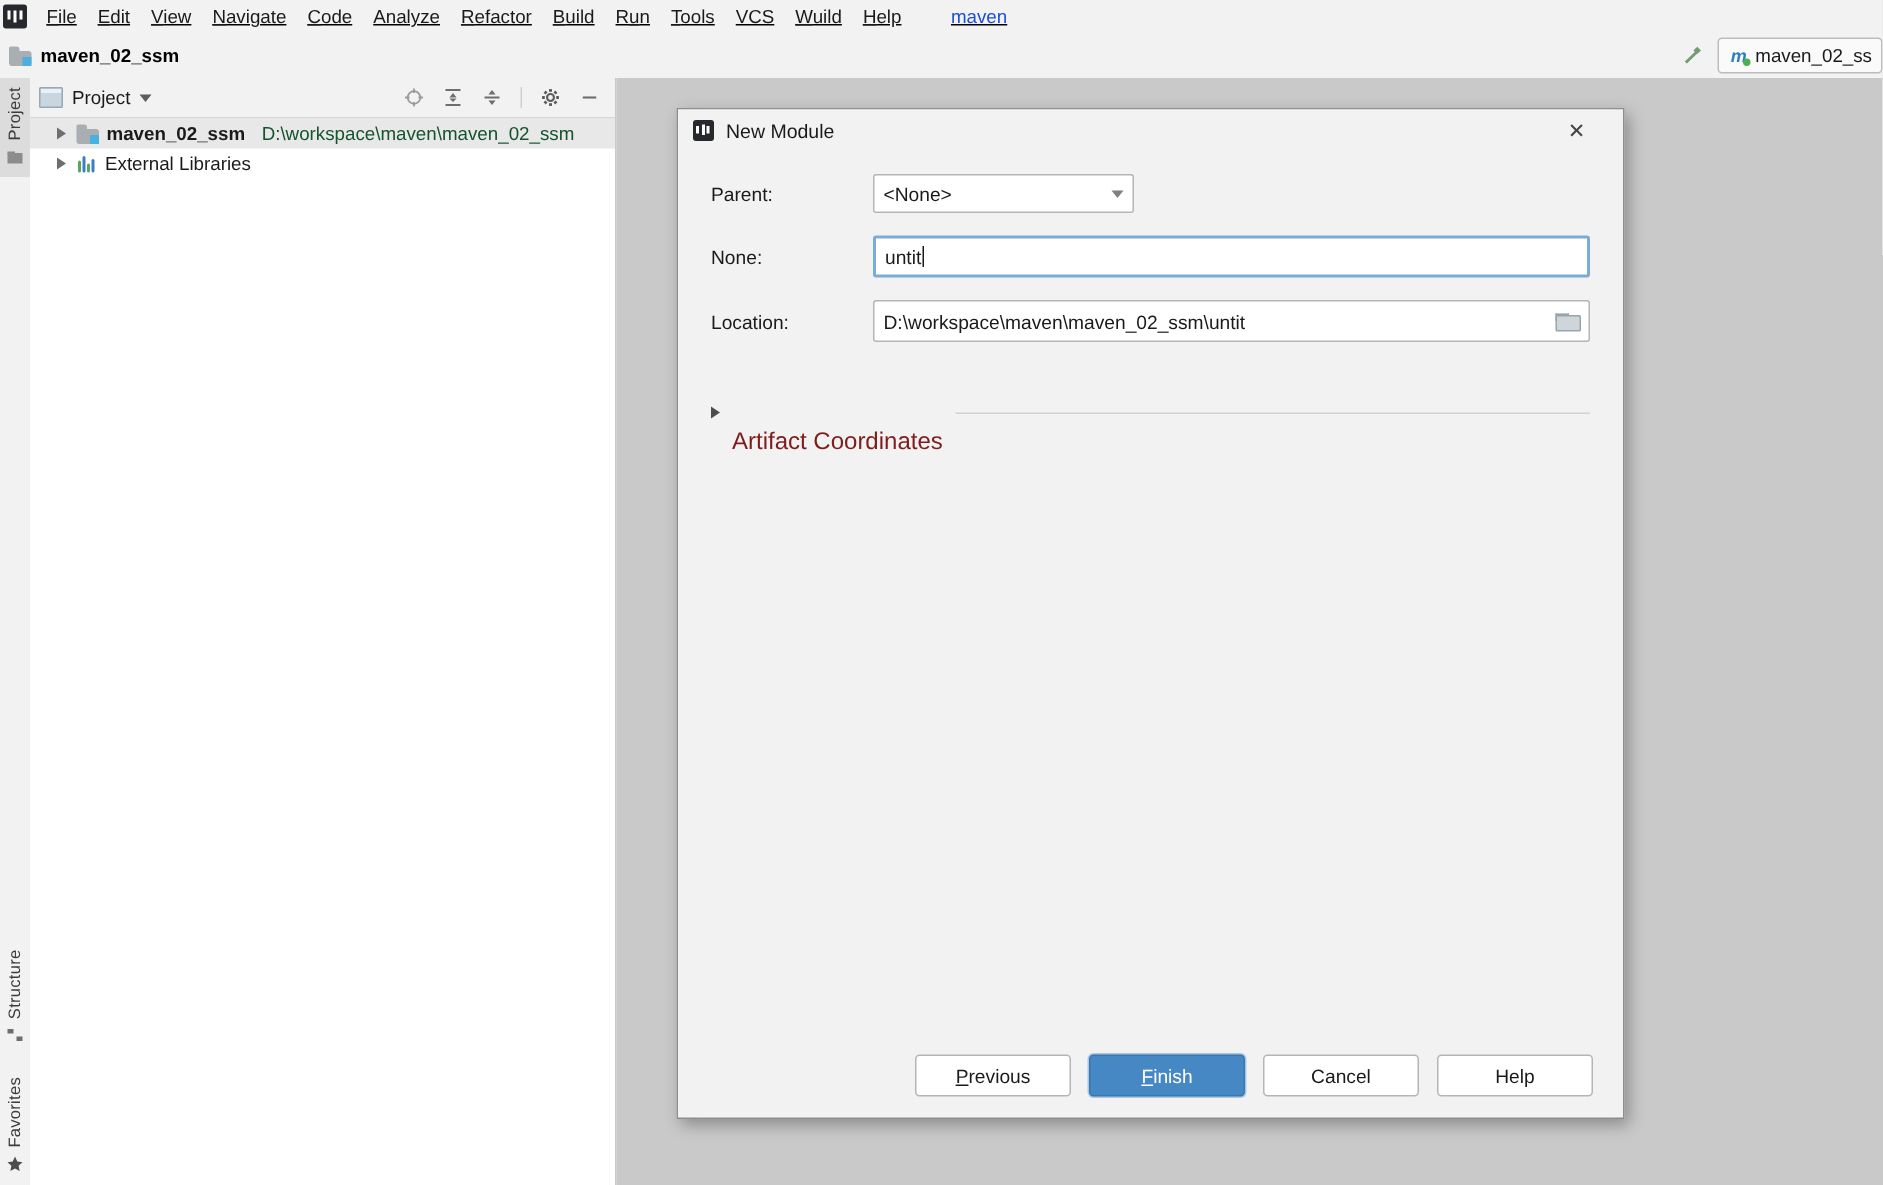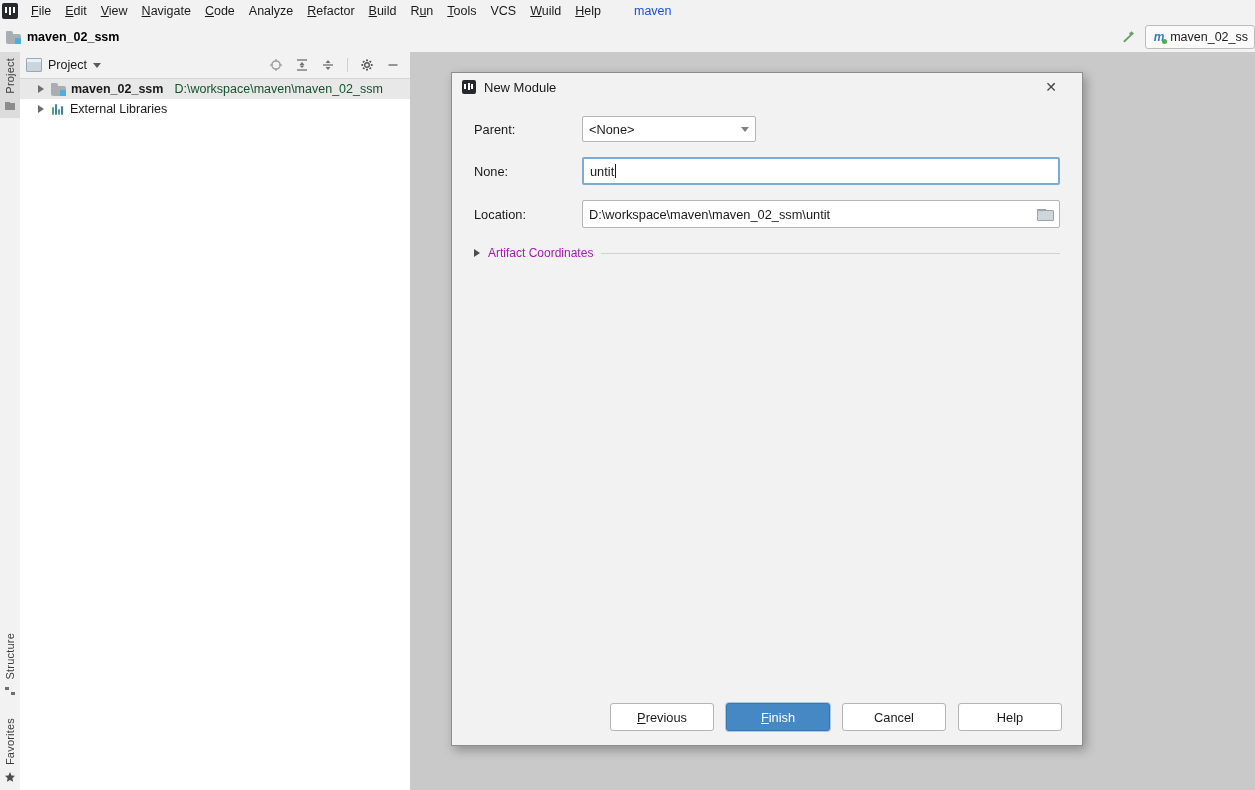--- a/index.html
+++ b/index.html
@@ -16,20 +16,21 @@
     background: #f2f2f2;
   }
 
   
   .menubar {
     position: absolute; left: 0; top: 0;
     width: 1060px; height: 22px;
     background: #f2f2f2;
     display: flex; align-items: center;
     border-bottom: 1px solid #e2e2e2;
+    text-decoration: underline;
   }
   .ij-logo {
     width: 16px; height: 16px; margin-left: 2px; margin-right: 6px;
     position: relative; flex: none;
   }
   .ij-logo .sq {
     position: absolute; left: 0; top: 0; width: 16px; height: 16px;
     background: #26282d; border-radius: 2px;
   }
   .ij-logo .bars {
@@ -280,21 +281,21 @@
   }
 
   .section-toggle {
     display: flex; align-items: center; gap: 8px; margin-top: 18px;
   }
   .tri-right {
     width: 0; height: 0; flex: none;
     border-top: 4.5px solid transparent; border-bottom: 4.5px solid transparent;
     border-left: 6px solid #4d4d4d;
   }
-  .section-label { font-size: 12px; color: #a21caf; white-space: nowrap; }
+  .section-label { font-size: 16px; color: #7f1d1d; white-space: nowrap; margin-top: 40px; }
   .section-line { flex: 1; height: 1px; background: #d2d2d2; }
 
   .dlg-footer {
     height: 56px; display: flex; align-items: center; justify-content: flex-end;
     gap: 12px; padding: 0 20px;
   }
   .btn {
     min-width: 78px; height: 26px;
     border: 1px solid #b5b5b5; border-radius: 3px;
     background: #fff; font-size: 12.8px; color: #1a1a1a;

